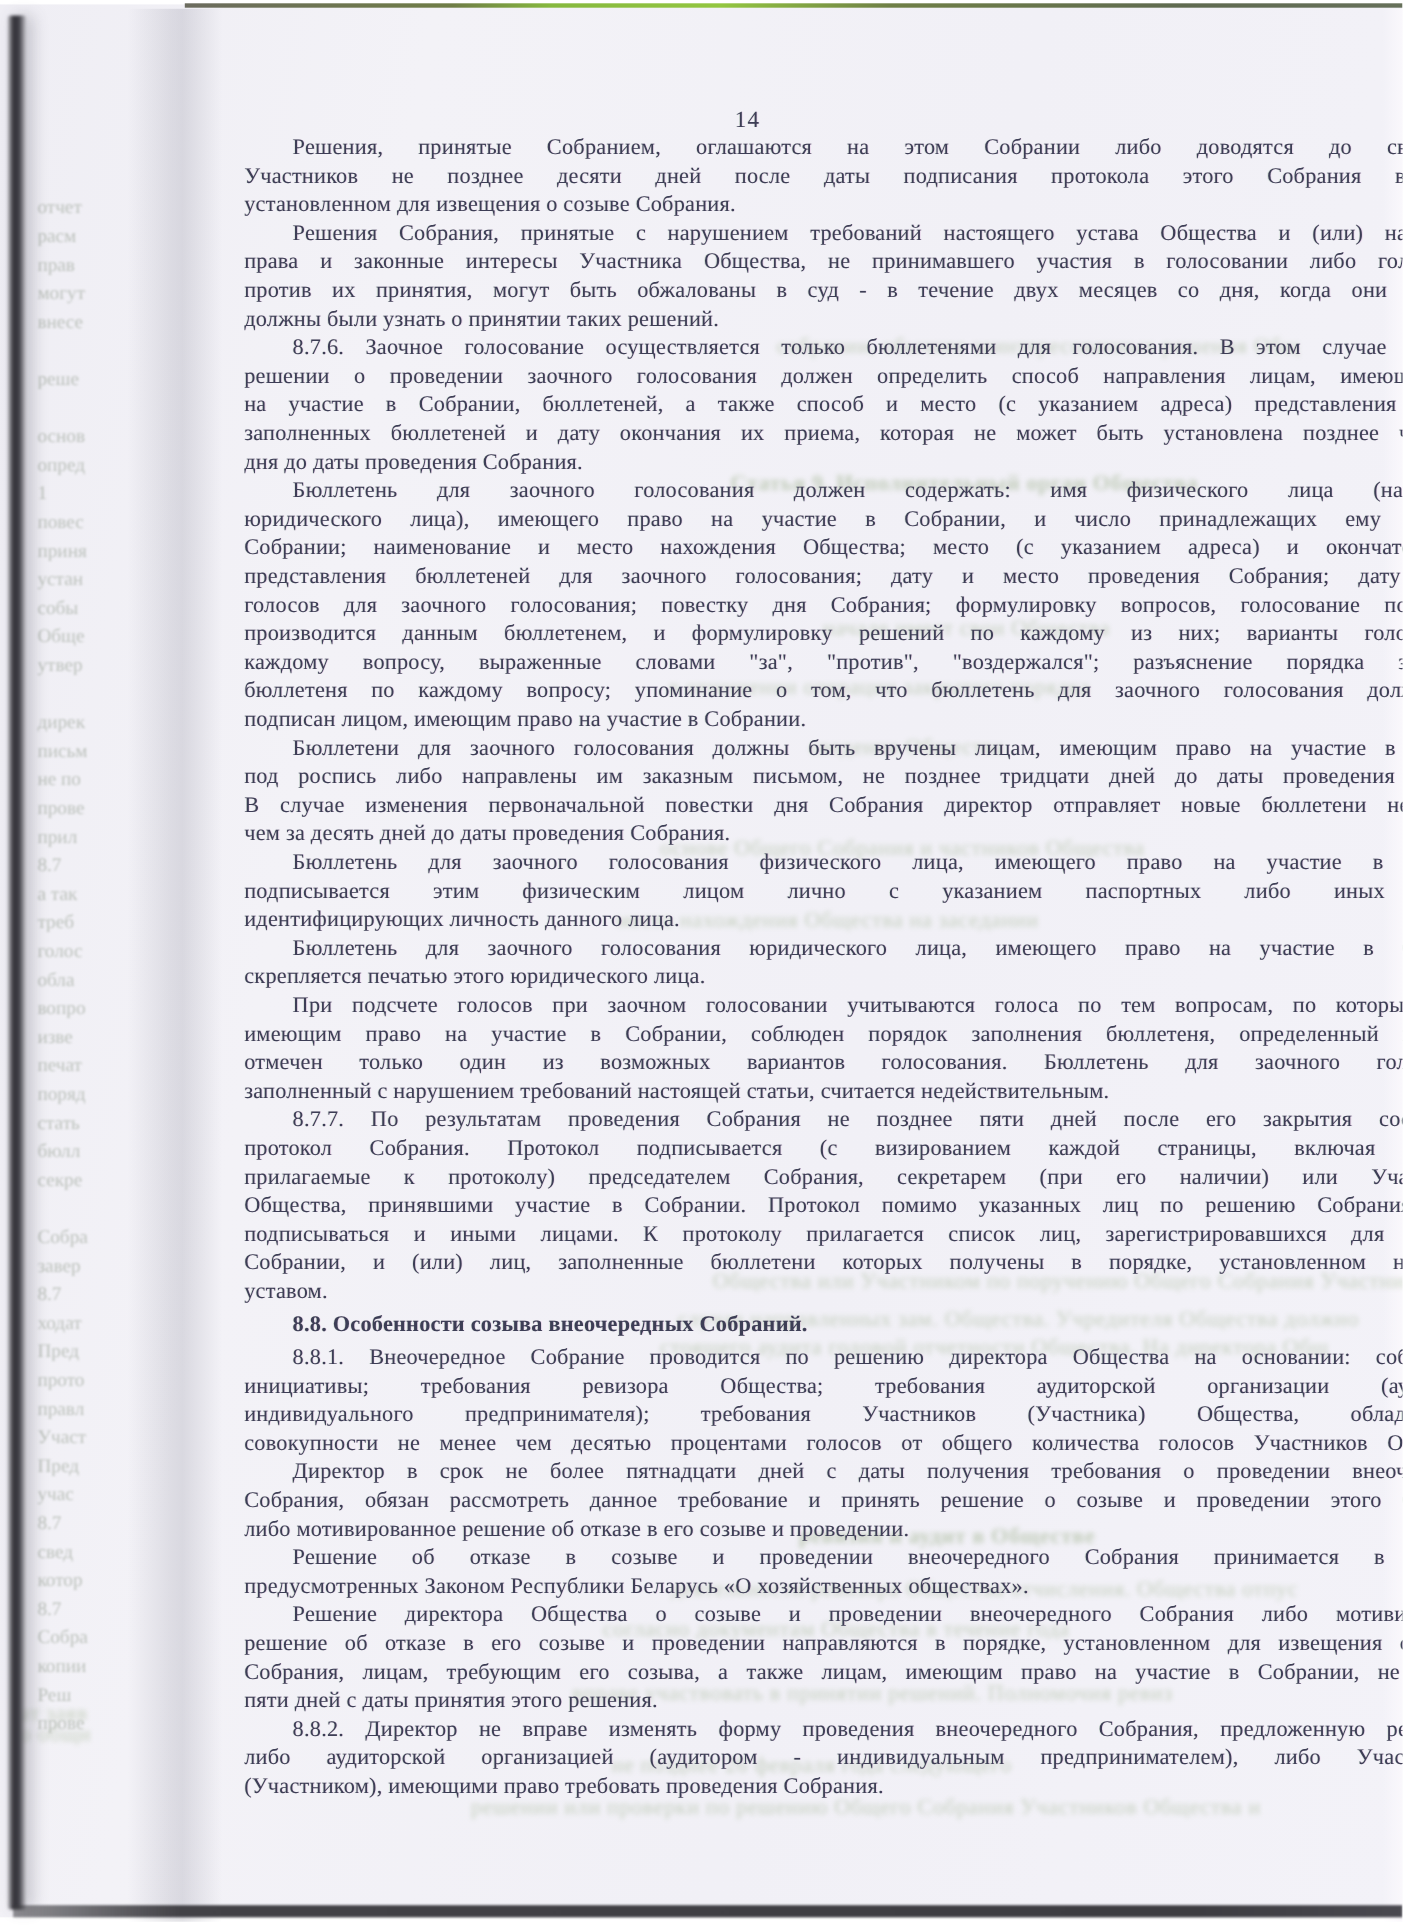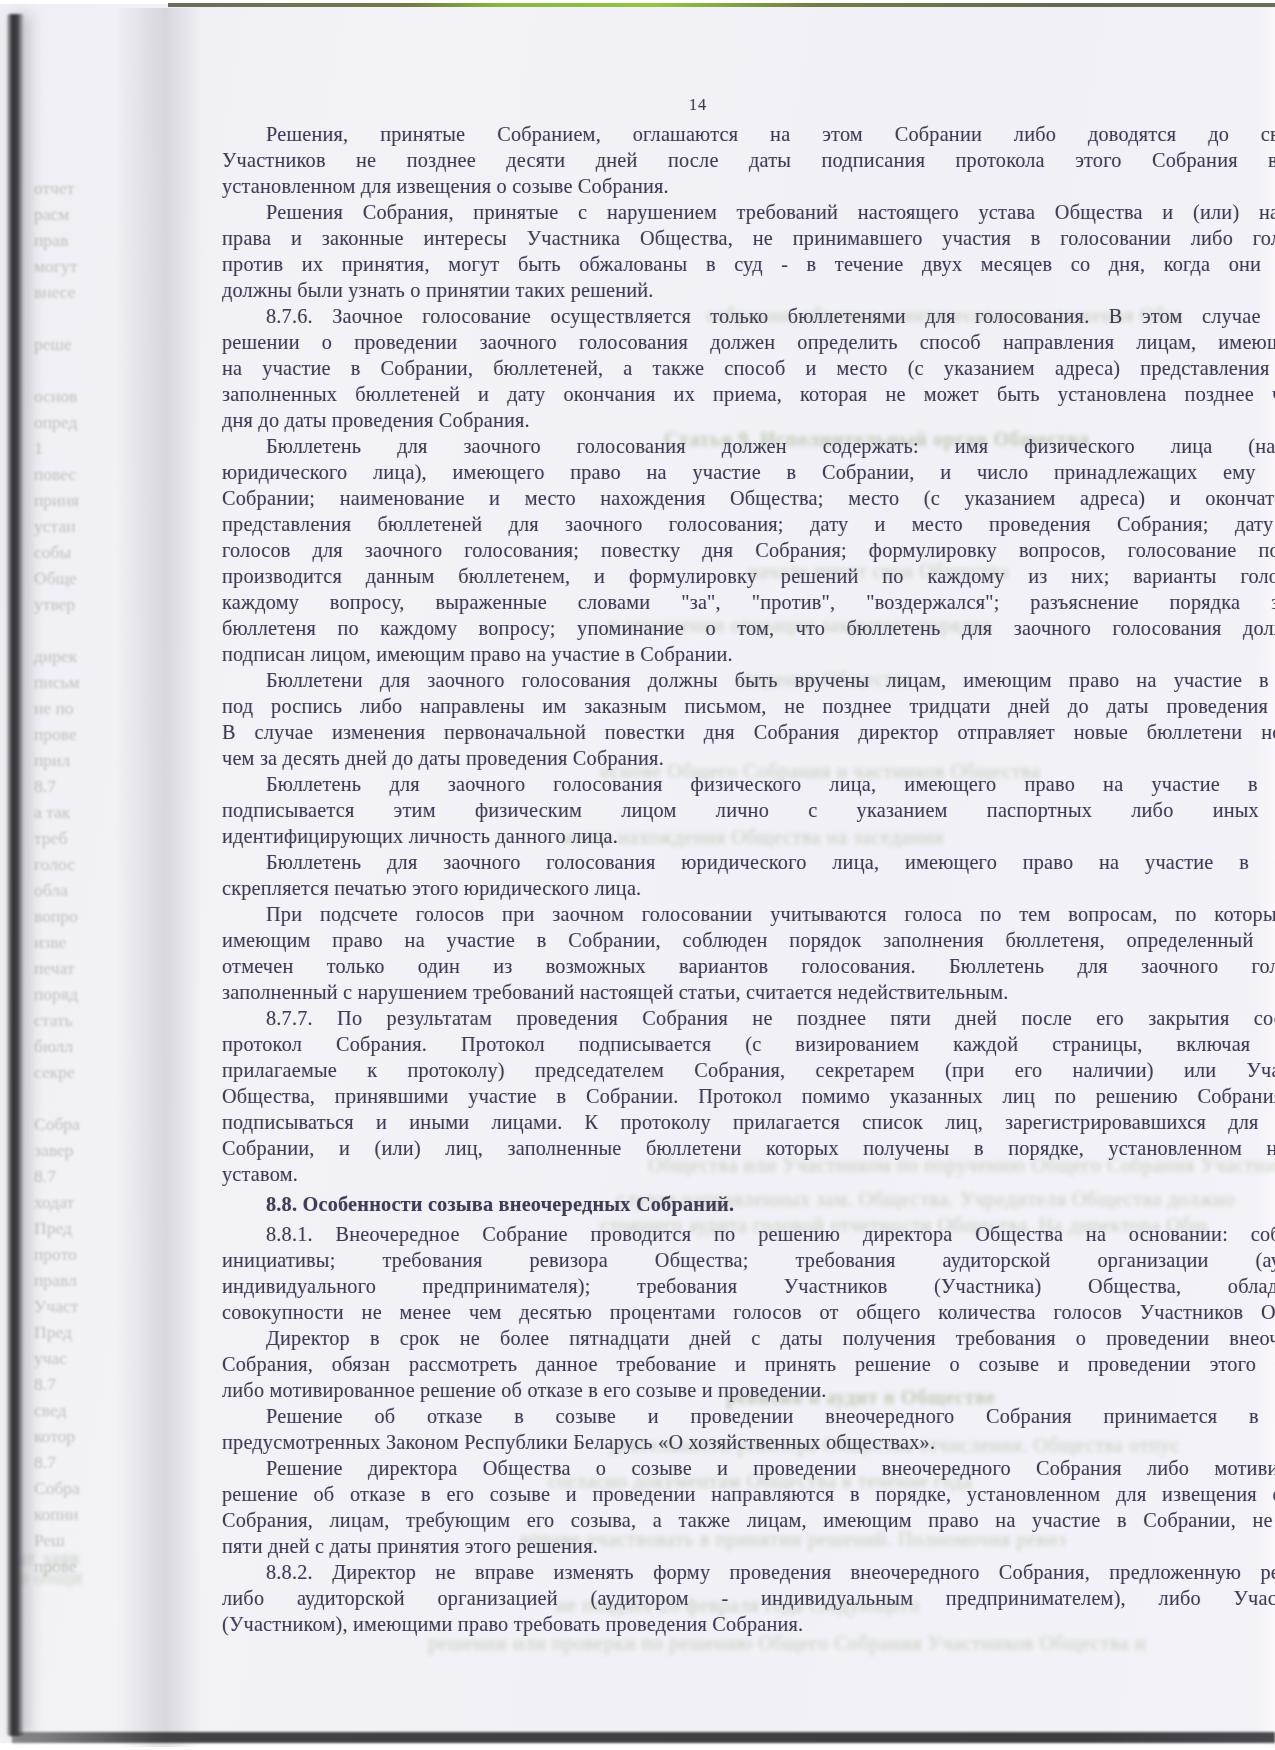--- a/index.html
+++ b/index.html
@@ -31,23 +31,22 @@
   .curl-shadow{
     position:absolute;left:116px;top:4px;width:86px;height:1739px;z-index:1;
     background:linear-gradient(to right,rgba(100,100,120,0),rgba(100,100,120,.15) 45%,rgba(100,100,120,.18) 58%,rgba(100,100,120,0));
   }
   .right-strip{
     position:absolute;right:0;top:4px;width:18px;height:1739px;z-index:1;
     background:linear-gradient(to right,rgba(251,249,253,0),#faf8fc);
   }
   .page-number{
     position:absolute;left:668px;top:92px;width:60px;z-index:2;
-    font-size:16px;color:#3d3e56;letter-spacing:1px;
+    font-size:21px;color:#3d3e56;letter-spacing:1px;
     text-shadow:.7px 0 0 rgba(185,70,170,.18),-.7px 0 0 rgba(70,150,70,.18);
-    text-align:center;
   }
   .text-block{
     position:absolute;left:222px;top:117px;width:1118px;z-index:2;
     font-size:20.3px;color:#3d3e56;
   }
   .line{
     height:26px;line-height:26px;overflow:hidden;white-space:nowrap;
     letter-spacing:.2px;
     text-shadow:.7px 0 0 rgba(185,70,170,.16),-.7px 0 0 rgba(70,150,70,.16);
   }

